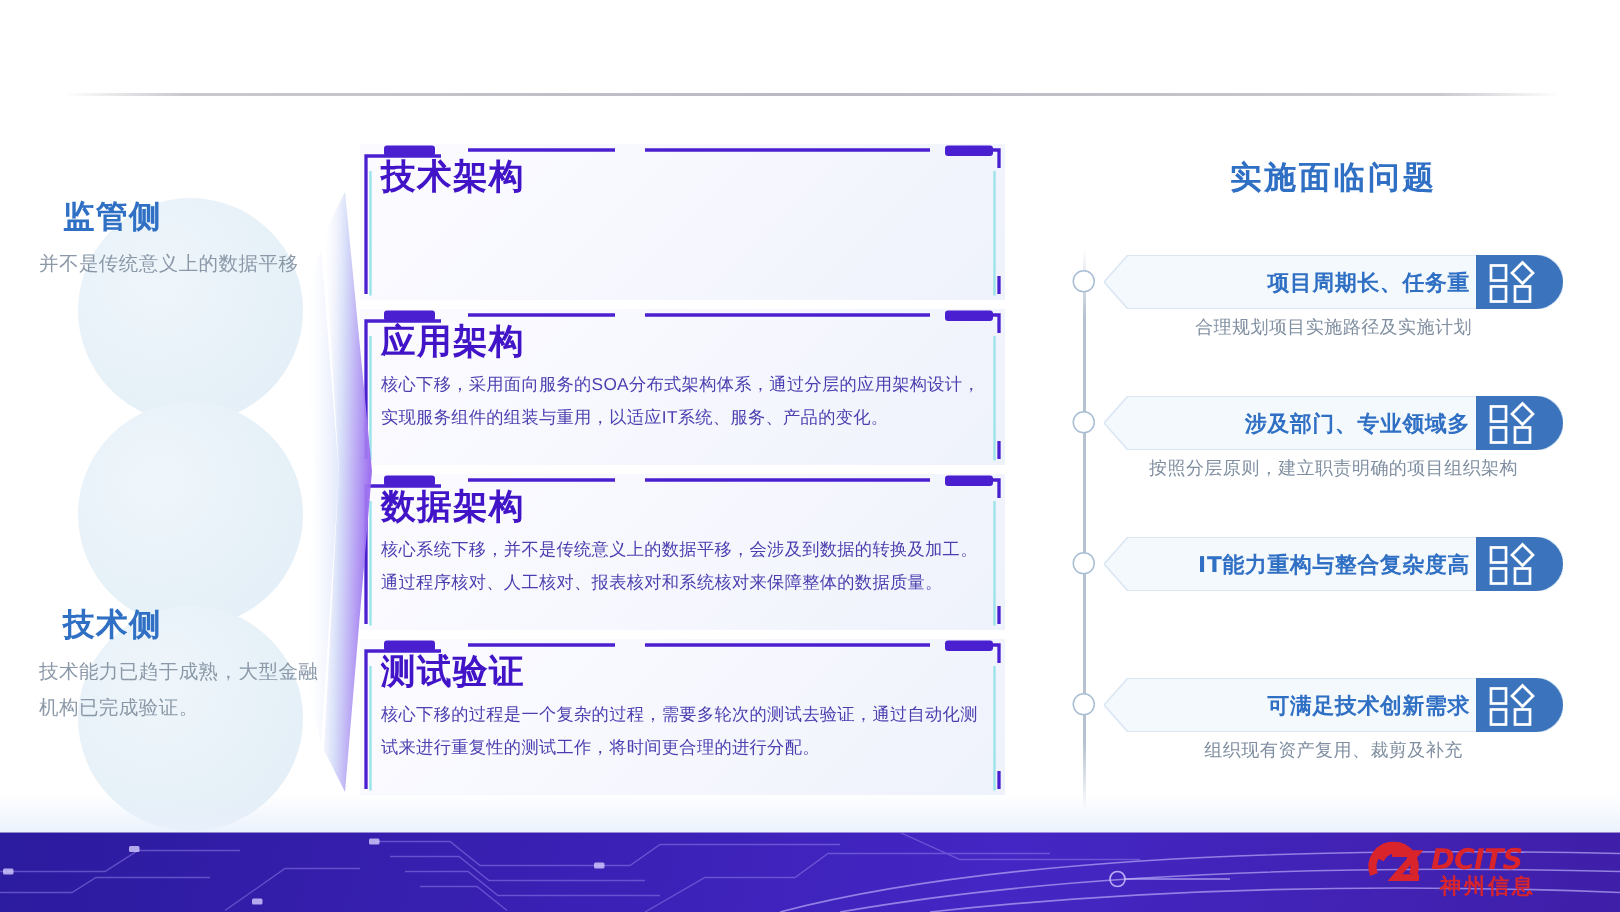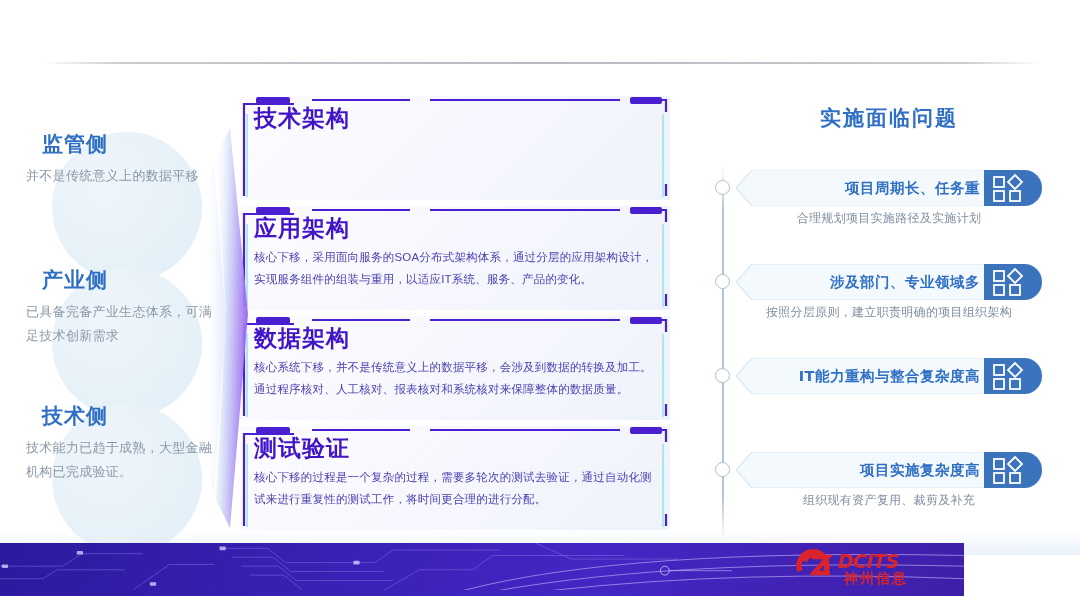--- a/index.html
+++ b/index.html
@@ -182,22 +182,22 @@
     width: 306px;
     text-align: center;
     font-size: 12px;
     color: #7f8ea0;
     letter-spacing: 0.3px;
   }
 
   
   .footer {
     position: absolute;
-    left: 0; bottom: 12px;
-    width: 964px; height: 53px;
+    left: 0; bottom: 0;
+    width: 1080px; height: 53px;
     background: linear-gradient(105deg, #2b1b9e 0%, #3a20b4 35%, #4426c4 62%, #3f1fa8 100%);
     overflow: hidden;
     text-align: right;
   }
   .footer-deco { position: absolute; inset: 0; }
   .logo {
     position: absolute;
     right: 22px; top: 6px;
     width: 150px; height: 42px;
     z-index: 4;
@@ -240,24 +240,20 @@
     <div class="left-block">
       <div class="left-circle"></div>
       <div class="left-inner">
         <div class="left-heading">监管侧</div>
         <div class="left-desc">并不是传统意义上的数据平移</div>
       </div>
     </div>
 
     <div class="left-block">
       <div class="left-circle"></div>
-      <div class="left-inner">
-        <div class="left-heading">产业侧</div>
-        <div class="left-desc">已具备完备产业生态体系，可满足技术创新需求</div>
-      </div>
     </div>
 
     <div class="left-block">
       <div class="left-circle"></div>
       <div class="left-inner">
         <div class="left-heading">技术侧</div>
         <div class="left-desc">技术能力已趋于成熟，大型金融机构已完成验证。</div>
       </div>
     </div>
 
@@ -450,21 +446,21 @@
       </div>
     </div>
 
     <div class="tl-item">
       <div class="tl-dot"></div>
       <div class="pill">
         <svg class="pill-shape" viewBox="0 0 306 36" preserveAspectRatio="none">
           <path d="M16,0 L288,0 A18,18 0 0 1 288,36 L16,36 L0,18 Z" fill="#f4f9fd" stroke="#dbe8f4" stroke-width="1.2"></path>
           <path d="M248,0 L288,0 A18,18 0 0 1 288,36 L248,36 Z" fill="#3b74bd"></path>
         </svg>
-        <div class="pill-label">项目实施复杂度高</div>
+        <div class="pill-label">可满足技术创新需求</div>
         <svg class="pill-icon" viewBox="0 0 58 36">
           <g fill="none" stroke="#ffffff" stroke-width="1.8">
             <rect x="10" y="7" width="10" height="10"></rect>
             <rect x="10" y="21" width="10" height="10"></rect>
             <rect x="26" y="21" width="10" height="10"></rect>
             <path d="M31,5 L38,12 L31,19 L24,12 Z"></path>
           </g>
         </svg>
       </div>
       <div class="tl-sub">组织现有资产复用、裁剪及补充</div>

